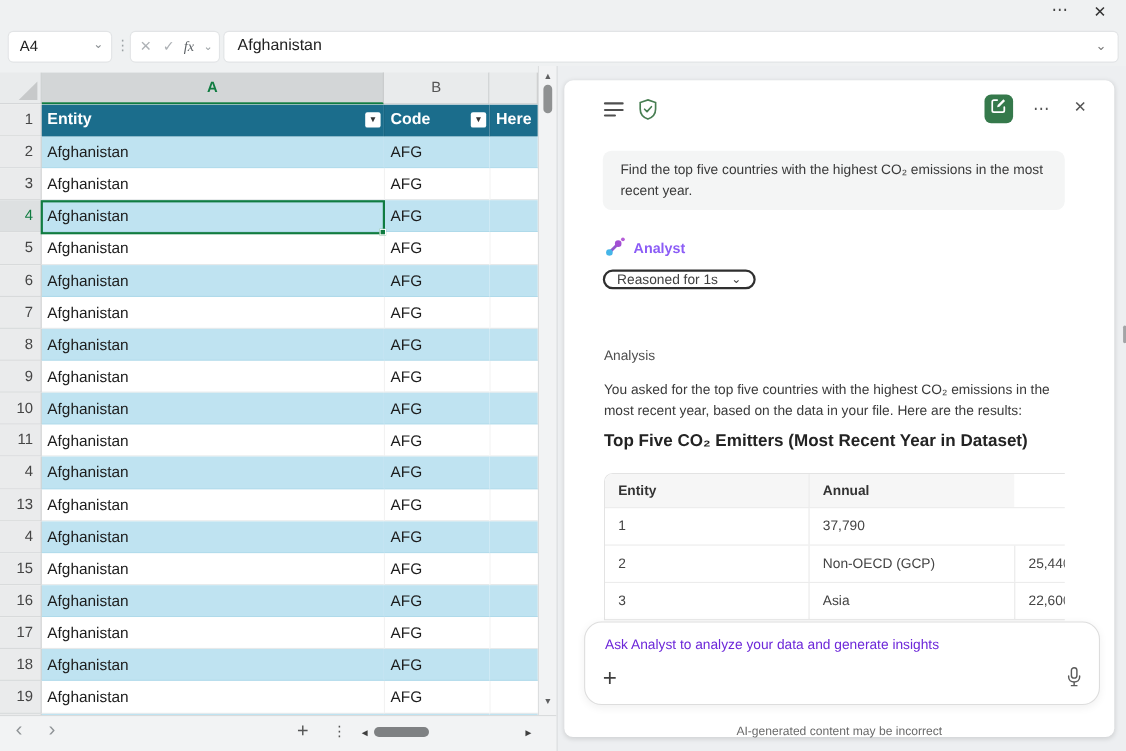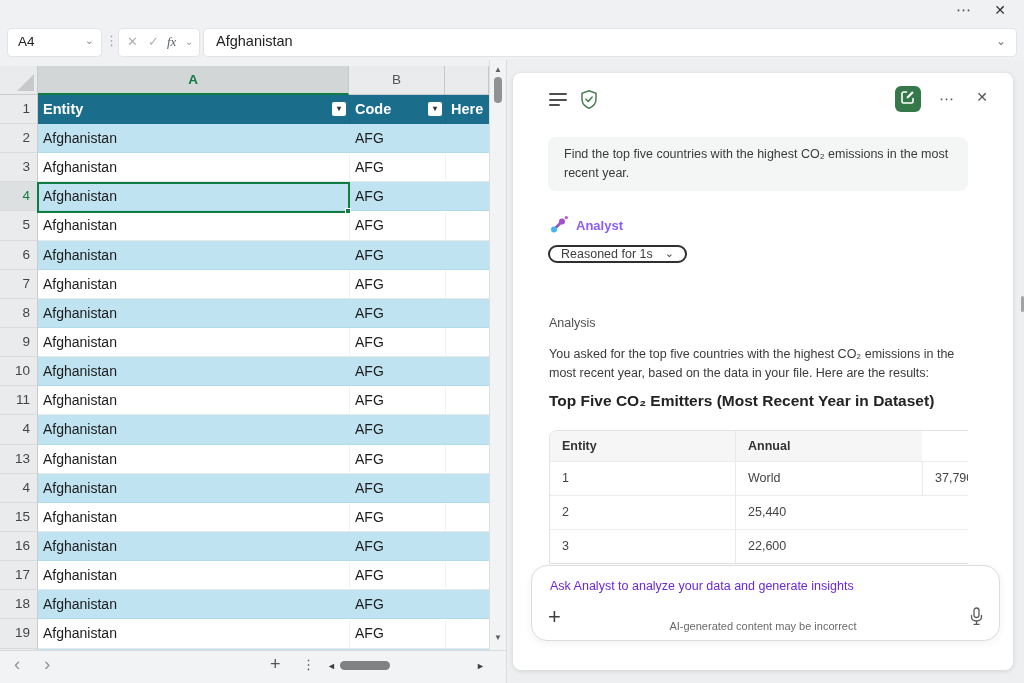--- a/index.html
+++ b/index.html
@@ -94,21 +94,21 @@
   .rt-row > div { padding:0 12px; line-height:29px; font-size:12.5px; color:#444; border-left:1px solid #E9E9E9; white-space:nowrap; }
   .rt-row > div:first-child { border-left:none; }
   .rt-head > div { background:#F6F6F6; color:#333; font-weight:bold; line-height:30px; }
   .rt-body { border-top:1px solid #ECECEC; }
   .rt-body > div { line-height:33px; }
 
   .input-box { left:18px; top:492px; width:469px; height:76px; background:#fff; border:1px solid #DDDDDD; border-radius:16px; box-shadow:0 2px 8px rgba(0,0,0,0.06); }
   .input-box .ph { position:absolute; left:18px; top:13px; font-size:12.5px; color:#6d28d9; }
   .input-box .plus { position:absolute; left:16px; bottom:10px; font-size:22px; font-weight:300; color:#3f3f3f; }
   .input-box .mic { position:absolute; right:15px; bottom:10px; }
-  .disclaimer { left:0; top:547px; width:100%; text-align:center; font-size:11px; color:#6a6a6a; }
+  .disclaimer { left:0; top:586px; width:100%; text-align:center; font-size:11px; color:#6a6a6a; }
   .mini-sb { left:1021px; top:296px; width:3px; height:16px; background:#A2A4A6; border-radius:2px; }
 </style>
 </head>
 <body>
 
 <div class="window">
 
   <div class="abs win-more">⋯</div>
   <div class="abs win-close">✕</div>
 
@@ -329,29 +329,30 @@
     <div class="abs result-heading">Top Five CO₂ Emitters (Most Recent Year in Dataset)</div>
 
     <div class="abs rtable-wrap">
       <div class="rtable">
         <div class="rt-row rt-head">
           <div>Entity</div>
           <div>Annual</div>
         </div>
         <div class="rt-row rt-body">
             <div>1</div>
-            <div>World</div>
             <div>37,790</div>
           </div>
           <div class="rt-row rt-body">
             <div>2</div>
+            <div>Non-OECD (GCP)</div>
             <div>25,440</div>
           </div>
           <div class="rt-row rt-body">
             <div>3</div>
+            <div>Asia</div>
             <div>22,600</div>
           </div>
       </div>
     </div>
 
     <div class="abs input-box">
       <span class="ph">Ask Analyst to analyze your data and generate insights</span>
       <span class="plus">+</span>
       <span class="mic">
         <svg width="15" height="19" viewBox="0 0 15 19">

